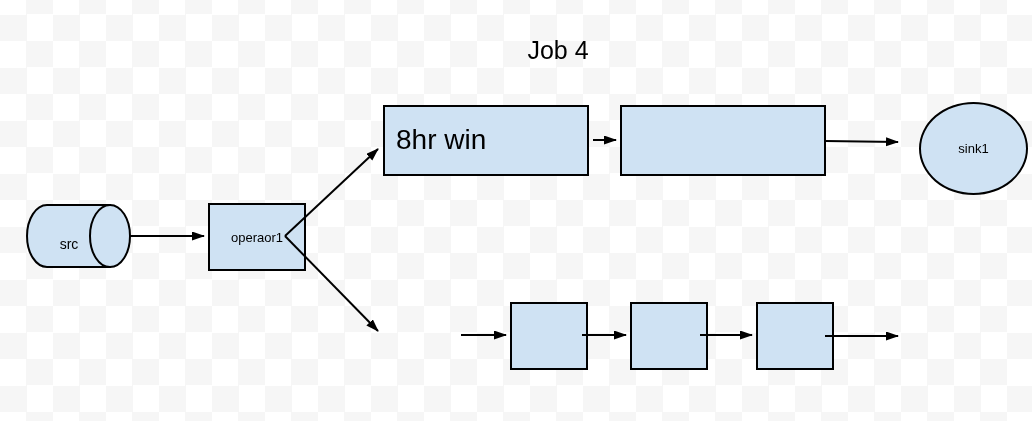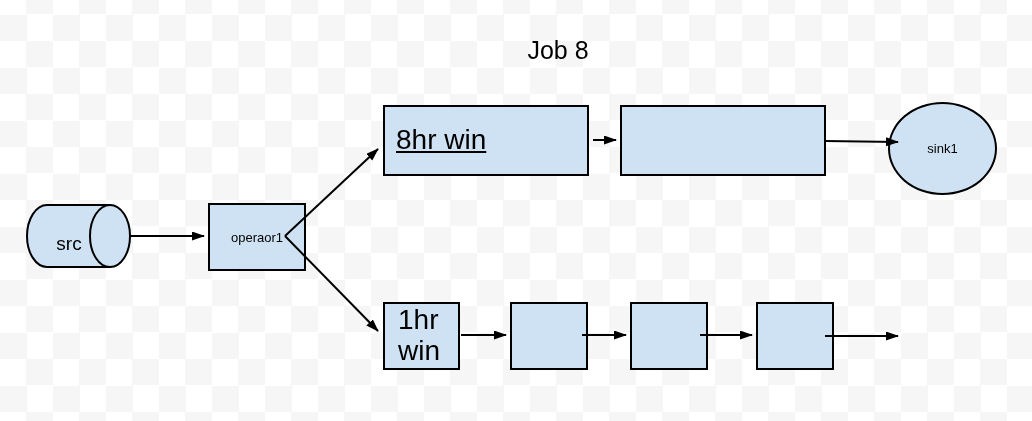--- a/index.html
+++ b/index.html
@@ -41,52 +41,52 @@
     align-items: center;
     justify-content: center;
   }
   .node .small-label { font-size: 13px; }
   .node .big-label   { font-size: 28px; line-height: 1.1; }
   .justify-left { justify-content: flex-start; }
   .circle { border-radius: 50%; }
   .pre-line { white-space: pre-line; }
 
   .box-operator1 { left: 208px; top: 203px; width: 98px;  height: 68px; }
-  .box-8hr       { left: 383px; top: 105px; width: 206px; height: 71px; padding-left: 11px; text-decoration: underline; }
+  .box-8hr       { left: 383px; top: 105px; width: 206px; height: 71px; padding-left: 11px; }
   .box-top2      { left: 620px; top: 105px; width: 206px; height: 71px; }
-  .circle-sink1  { left: 888px; top: 102px; width: 109px; height: 93px; }
+  .circle-sink1  { left: 919px; top: 102px; width: 109px; height: 93px; }
   .box-1hr       { left: 383px; top: 302px; width: 77px;  height: 68px; padding-left: 13px; }
   .box-b2        { left: 510px; top: 302px; width: 78px;  height: 68px; }
   .box-b3        { left: 630px; top: 302px; width: 78px;  height: 68px; }
   .box-b4        { left: 756px; top: 302px; width: 78px;  height: 68px; }
   .circle-sink2  { left: 901px; top: 288px; width: 107px; height: 97px; }
 
   .src-label {
     position: absolute;
     left: 27px; top: 205px; width: 84px; height: 78px;
     display: flex; align-items: center; justify-content: center;
-    font-size: 19px;
+    font-size: 14px;
   }
   .shape {
     fill: var(--node-fill, #cfe2f3);
     stroke: var(--node-border, #000);
     stroke-width: 2;
   }
   .connector {
     stroke: var(--connector, #000);
     stroke-width: 2;
     fill: none;
   }
 </style>
 </head>
 <body>
 
 <div class="canvas">
 
-  <div class="diagram-title">Job 8</div>
+  <div class="diagram-title">Job 4</div>
 
   <svg class="layer" viewBox="0 0 1032 421">
     <g>
       <path class="shape" d="M47,205 L110,205 L110,267 L47,267 A20,31 0 0 1 47,205 Z"></path>
       <ellipse class="shape" cx="110" cy="236" rx="20" ry="31"></ellipse>
     </g>
   </svg>
   <div class="src-label">src</div>
 
   <div class="node box-operator1">
@@ -96,24 +96,20 @@
   <div class="node box-8hr justify-left">
     <span class="big-label">8hr win</span>
   </div>
 
   <div class="node box-top2"></div>
 
   <div class="node circle circle-sink1">
     <span class="small-label">sink1</span>
   </div>
 
-  <div class="node box-1hr justify-left">
-    <span class="big-label pre-line">1hr
-win</span>
-  </div>
 
   <div class="node box-b2"></div>
   <div class="node box-b3"></div>
   <div class="node box-b4"></div>
 
 
   <svg class="layer" viewBox="0 0 1032 421">
     <defs>
       <marker id="arrowhead" markerWidth="14" markerHeight="10" refX="12" refY="4.5" orient="auto" markerUnits="userSpaceOnUse">
         <path d="M0,0 L13,4.5 L0,9 Z" fill="#000000"></path>

